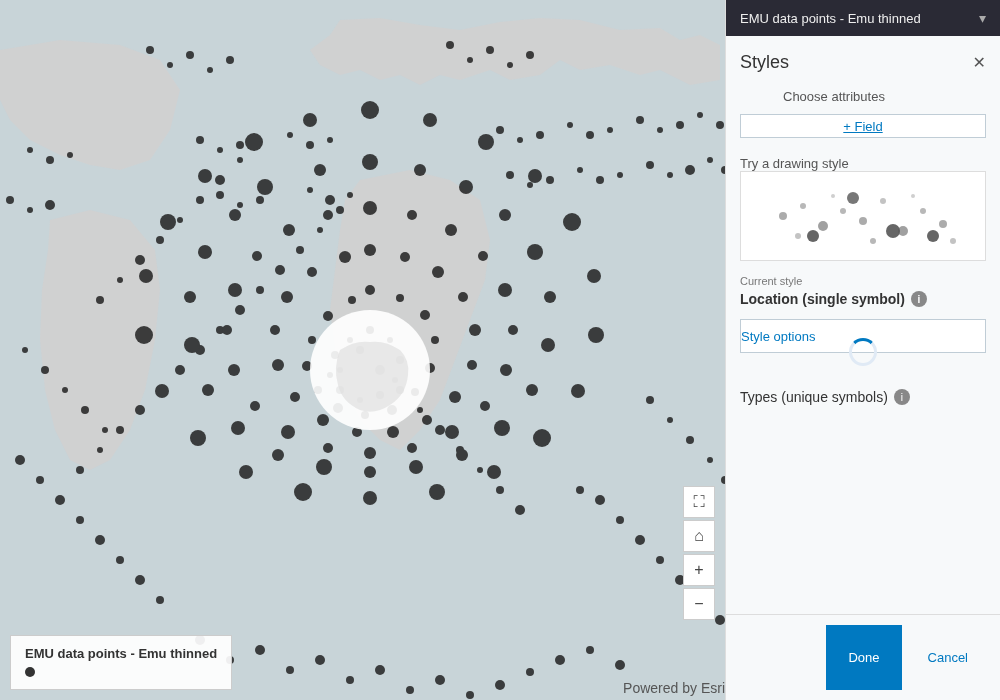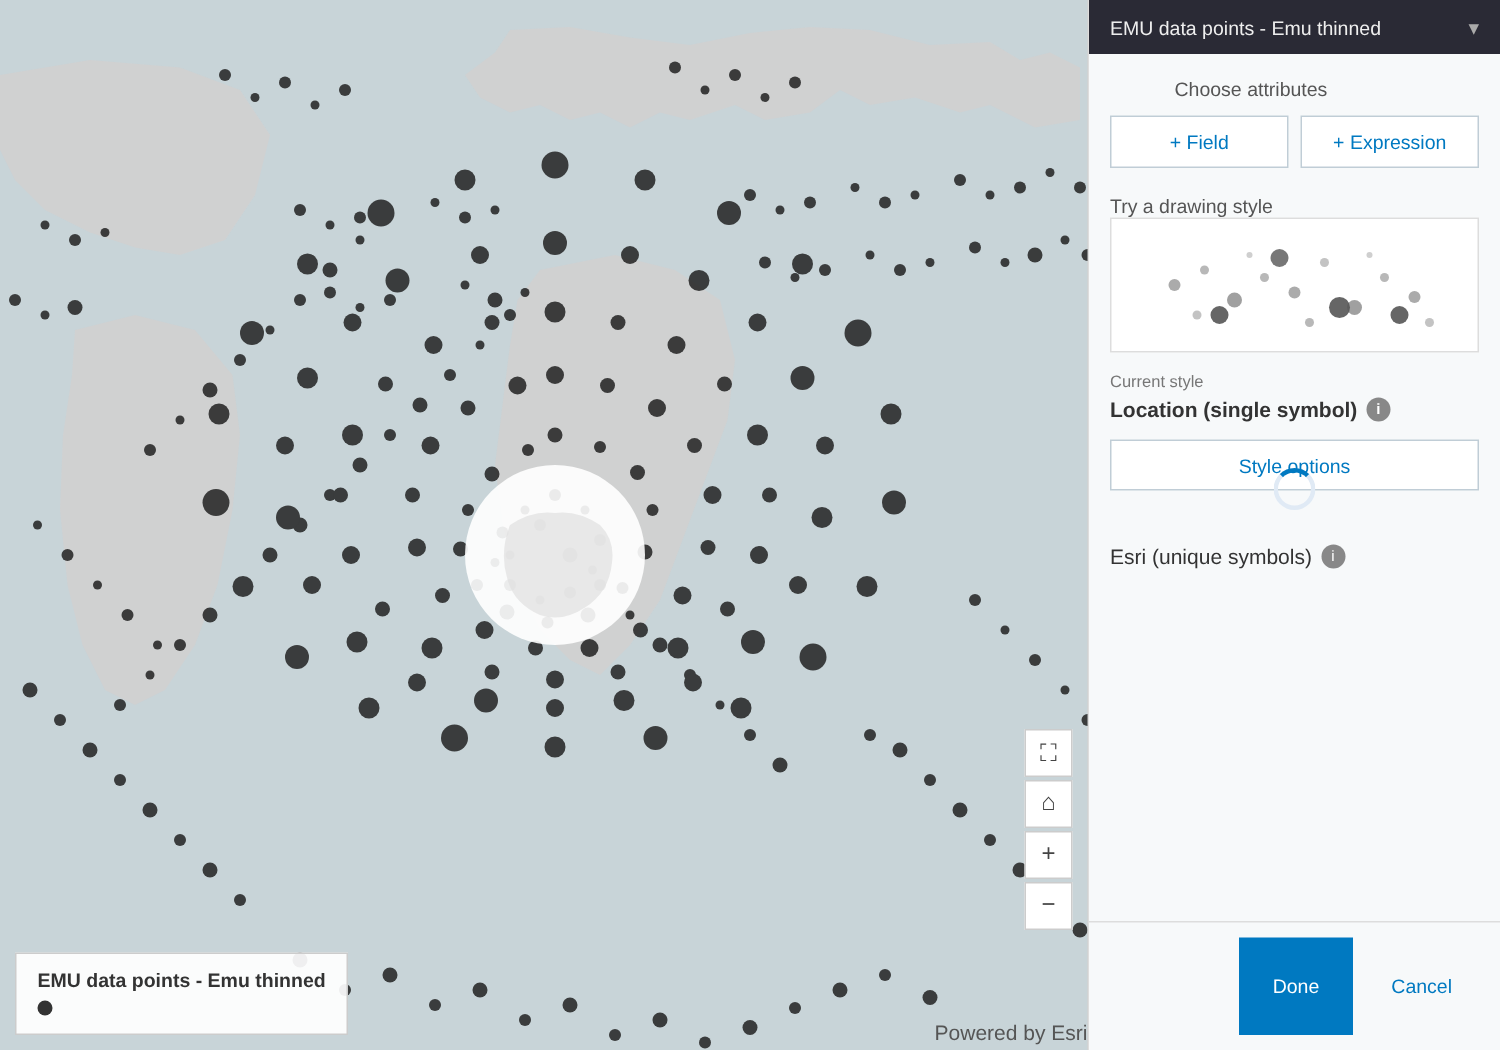--- a/index.html
+++ b/index.html
@@ -141,30 +141,31 @@
       margin-left: 43px;
     }
 
     #attributes-buttons {
       display: flex;
       gap: 8px;
       margin-bottom: 18px;
     }
     .attr-btn {
       flex: 1;
-      height: 35px;
+      height: 24px;
       background: white;
       border: 1px solid #c0cdd6;
       color: #0079c1;
       font-size: 13px;
       cursor: pointer;
       display: flex;
       align-items: center;
       justify-content: center;
       gap: 4px;
+      text-decoration: underline;
     }
 
     #drawing-style-label {
       font-size: 13px;
       color: #555;
     }
 
     
     #drawing-style-preview {
       background: white;
@@ -207,21 +208,21 @@
     #style-options-btn {
       width: 100%;
       height: 34px;
       background: white;
       border: 1px solid #c0cdd6;
       color: #0079c1;
       font-size: 13px;
       cursor: pointer;
       display: flex;
       align-items: center;
-      justify-content: center;
+      justify-content: flex-start;
       position: relative;
     }
     #style-options-btn .spinner {
       width: 28px; height: 28px;
       border: 3px solid #e0eaf5;
       border-top: 3px solid #0079c1;
       border-radius: 50%;
       animation: spin 1s linear infinite;
       position: absolute;
       bottom: -14px;
@@ -568,26 +569,29 @@
 
 <div id="right-panel">
 
   <div id="panel-header">
     <span id="panel-header-title">EMU data points - Emu thinned</span>
     <span id="panel-header-chevron">▾</span>
   </div>
 
   <div id="panel-body">
 
+    <div id="styles-title">
+      <span>Styles</span>
+      <span id="close-btn">✕</span>
+    </div>
 
     <div id="choose-attributes-label">Choose attributes</div>
 
     <div id="attributes-buttons">
       <button class="attr-btn">+ Field</button>
-      <button class="attr-btn">+ Expression</button>
     </div>
 
     <div id="drawing-style-label">Try a drawing style</div>
 
     <div id="drawing-style-preview">
 
       <svg width="220" height="80" viewBox="0 0 220 80">
 
         <circle cx="30" cy="40" r="4" fill="#888" opacity="0.7"></circle>
         <circle cx="50" cy="30" r="3" fill="#888" opacity="0.6"></circle>
@@ -619,21 +623,21 @@
 
     <div style="position:relative; margin-bottom:36px;">
       <button id="style-options-btn">
         <span>Style options</span>
         <div class="spinner"></div>
       </button>
     </div>
 
     <div id="types-section">
       <div id="types-label">
-        <span>Esri (unique symbols)</span>
+        <span>Types (unique symbols)</span>
         <span class="info-icon">i</span>
       </div>
     </div>
   </div>
 
   <div id="panel-footer">
     <button class="footer-btn-done">Done</button>
     <button class="footer-btn-cancel">Cancel</button>
   </div>
 </div>

